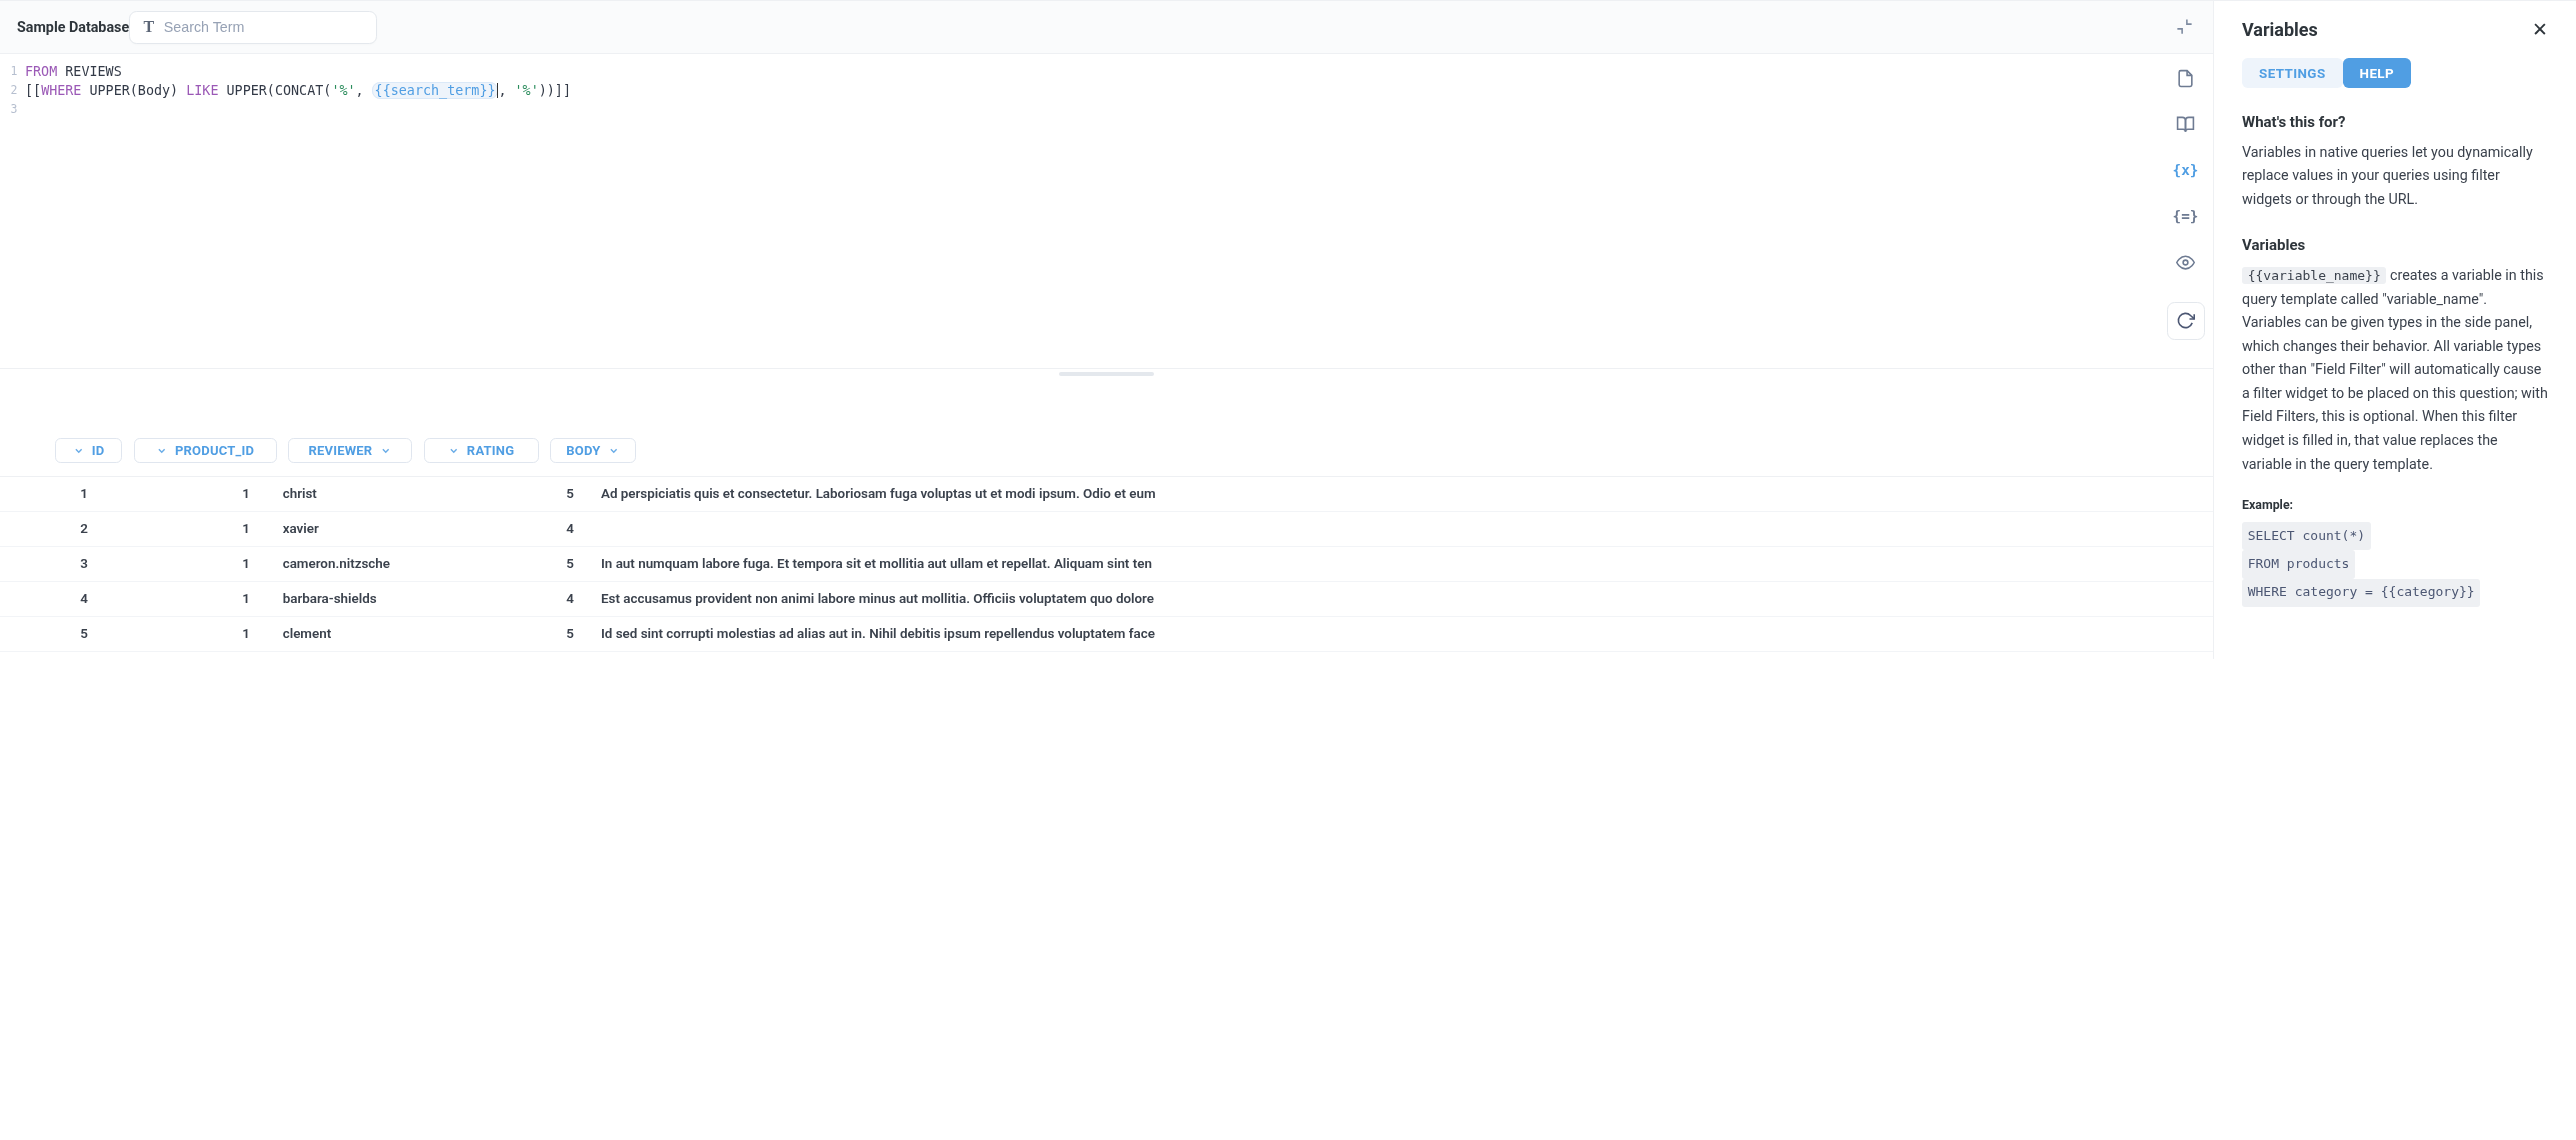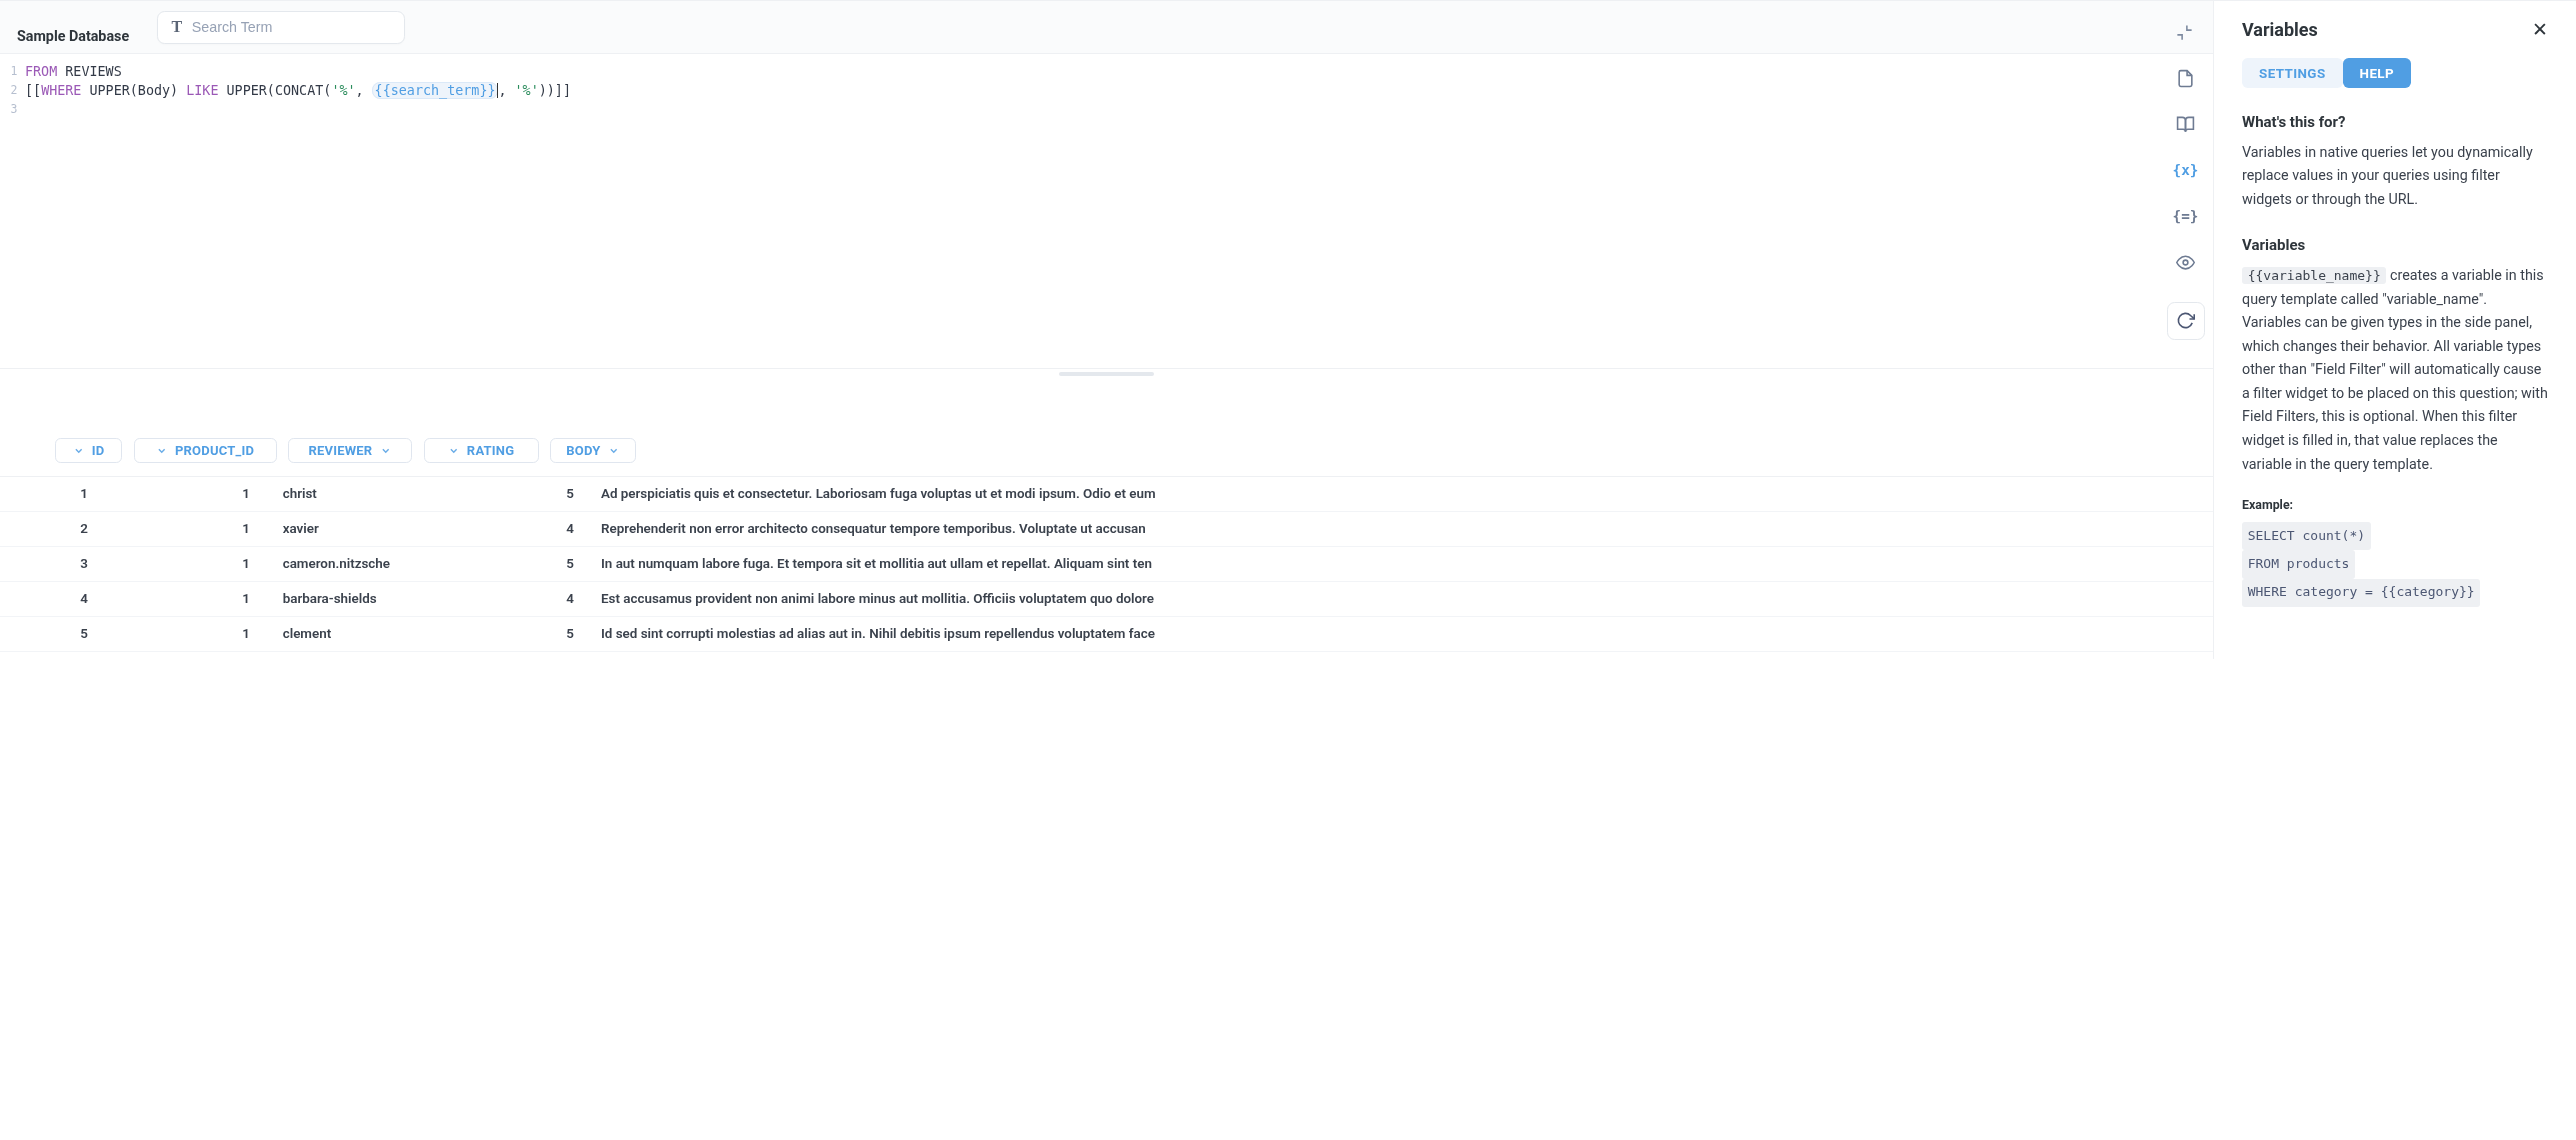--- a/index.html
+++ b/index.html
@@ -17,23 +17,23 @@
     border-top: 1px solid #eef0f3;
   }
   .main {
     flex: 1;
     display: flex;
     flex-direction: column;
     min-width: 0;
   }
   .toolbar {
     display: flex;
-    align-items: flex-end;
+    align-items: center;
     padding: 9.5px 17px;
-    gap: 28px;
+    gap: 0;
     border-bottom: 1px solid #eef0f3;
     background: #fafbfc;
   }
   .db-name {
     font-weight: 700;
     color: #2e353b;
     font-size: 14.3px;
   }
   .search-box {
     display: flex;
@@ -397,21 +397,20 @@
             <div class="c-pid">1</div>
             <div class="c-rev">christ</div>
             <div class="c-rat">5</div>
             <div class="c-body">Ad perspiciatis quis et consectetur. Laboriosam fuga voluptas ut et modi ipsum. Odio et eum</div>
           </div>
           <div class="data-row">
             <div class="c-id">2</div>
             <div class="c-pid">1</div>
             <div class="c-rev">xavier</div>
             <div class="c-rat">4</div>
-            <div class="c-body">Reprehenderit non error architecto consequatur tempore temporibus. Voluptate ut accusan</div>
           </div>
           <div class="data-row">
             <div class="c-id">3</div>
             <div class="c-pid">1</div>
             <div class="c-rev">cameron.nitzsche</div>
             <div class="c-rat">5</div>
             <div class="c-body">In aut numquam labore fuga. Et tempora sit et mollitia aut ullam et repellat. Aliquam sint ten</div>
           </div>
           <div class="data-row">
             <div class="c-id">4</div>

